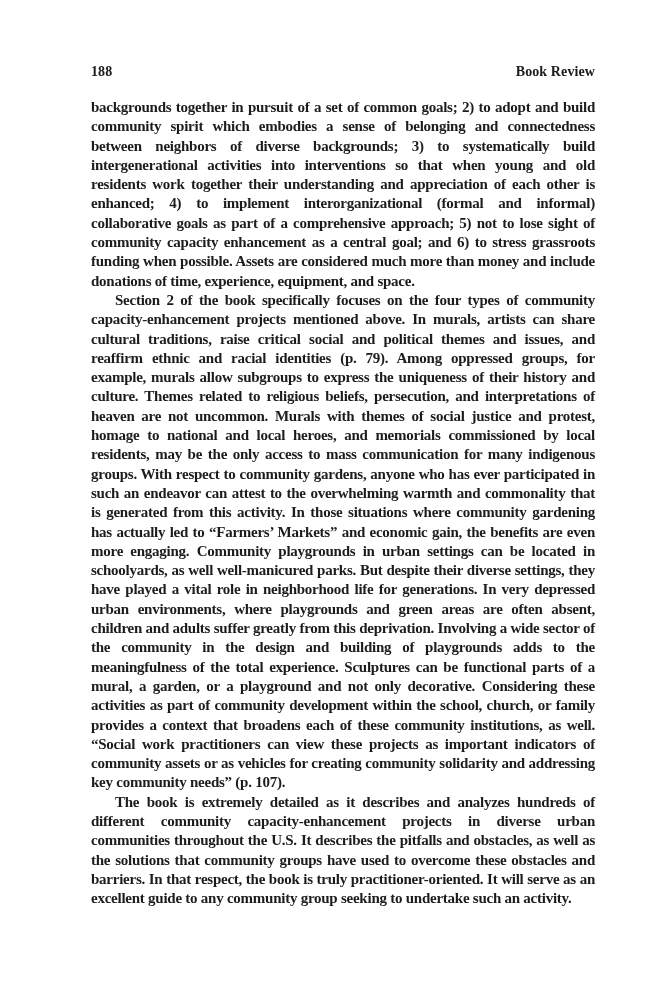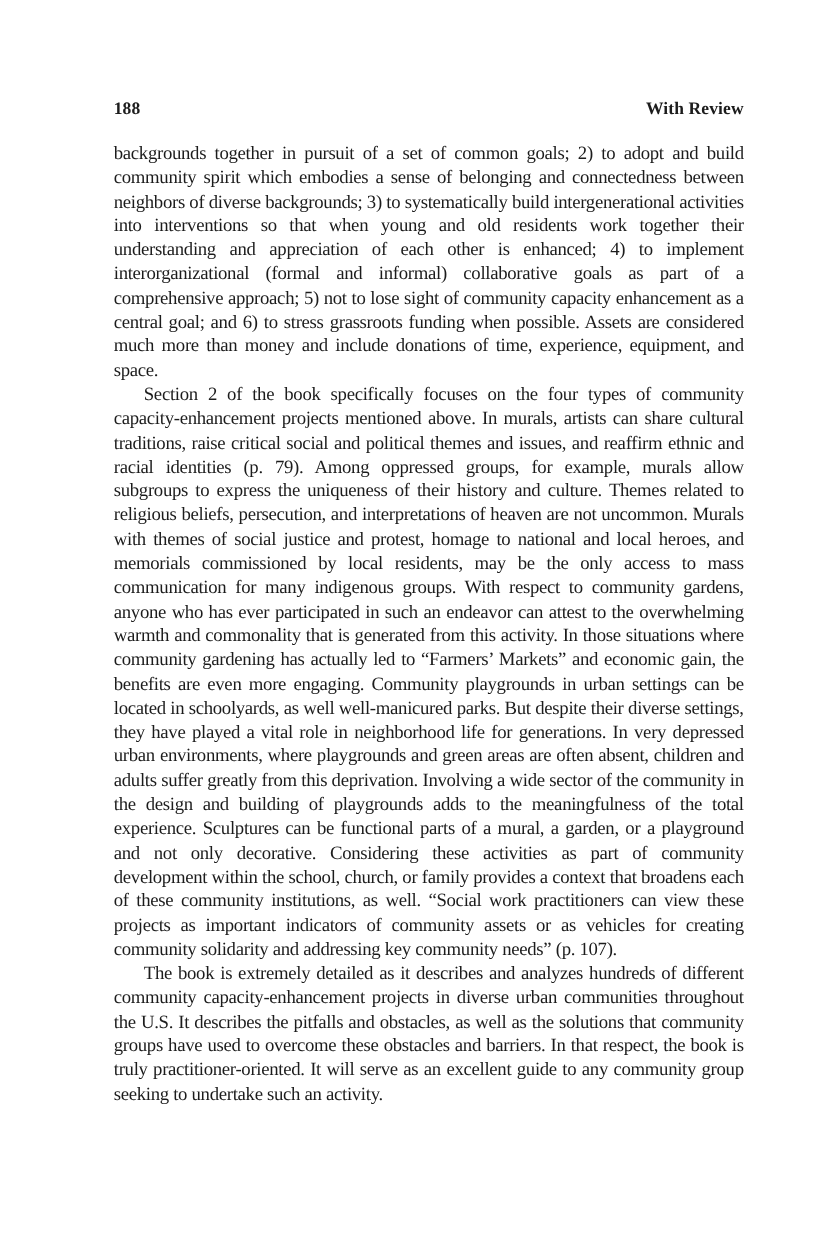--- a/index.html
+++ b/index.html
@@ -24,43 +24,43 @@
     }
     .running-head {
       display: flex;
       justify-content: space-between;
       align-items: flex-start;
       font-size: 14px;
       font-weight: bold;
       line-height: 19px;
       margin-bottom: 17px;
       letter-spacing: 0.1px;
-      margin-top: 16px;
     }
     .body-text p {
       margin: 0;
       font-size: 15px;
       line-height: 19.3px;
       letter-spacing: -0.25px;
       text-align: justify;
       text-justify: inter-word;
+      font-weight: bold;
     }
     .body-text p.indent {
       text-indent: 24px;
     }
   </style>
 </head>
 <body>
 
 <div class="page">
   <div class="content">
 
     <div class="running-head">
       <span>188</span>
-      <span>With Review</span>
+      <span>Book Review</span>
     </div>
 
     <div class="body-text">
       <p>backgrounds together in pursuit of a set of common goals; 2) to adopt and build community spirit which embodies a sense of belonging and connectedness between neighbors of diverse backgrounds; 3) to systematically build intergenerational activities into interventions so that when young and old residents work together their understanding and appreciation of each other is enhanced; 4) to implement interorganizational (formal and informal) collaborative goals as part of a comprehensive approach; 5) not to lose sight of community capacity enhancement as a central goal; and 6) to stress grassroots funding when possible. Assets are considered much more than money and include donations of time, experience, equipment, and space.</p>
       <p class="indent">Section 2 of the book specifically focuses on the four types of community capacity-enhancement projects mentioned above. In murals, artists can share cultural traditions, raise critical social and political themes and issues, and reaffirm ethnic and racial identities (p. 79). Among oppressed groups, for example, murals allow subgroups to express the uniqueness of their history and culture. Themes related to religious beliefs, persecution, and interpretations of heaven are not uncommon. Murals with themes of social justice and protest, homage to national and local heroes, and memorials commissioned by local residents, may be the only access to mass communication for many indigenous groups. With respect to community gardens, anyone who has ever participated in such an endeavor can attest to the overwhelming warmth and commonality that is generated from this activity. In those situations where community gardening has actually led to “Farmers’ Markets” and economic gain, the benefits are even more engaging. Community playgrounds in urban settings can be located in schoolyards, as well well-manicured parks. But despite their diverse settings, they have played a vital role in neighborhood life for generations. In very depressed urban environments, where playgrounds and green areas are often absent, children and adults suffer greatly from this deprivation. Involving a wide sector of the community in the design and building of playgrounds adds to the meaningfulness of the total experience. Sculptures can be functional parts of a mural, a garden, or a playground and not only decorative. Considering these activities as part of community development within the school, church, or family provides a context that broadens each of these community institutions, as well. “Social work practitioners can view these projects as important indicators of community assets or as vehicles for creating community solidarity and addressing key community needs” (p. 107).</p>
       <p class="indent">The book is extremely detailed as it describes and analyzes hundreds of different community capacity-enhancement projects in diverse urban communities throughout the U.S. It describes the pitfalls and obstacles, as well as the solutions that community groups have used to overcome these obstacles and barriers. In that respect, the book is truly practitioner-oriented. It will serve as an excellent guide to any community group seeking to undertake such an activity.</p>
     </div>
 
   </div>
 </div>

